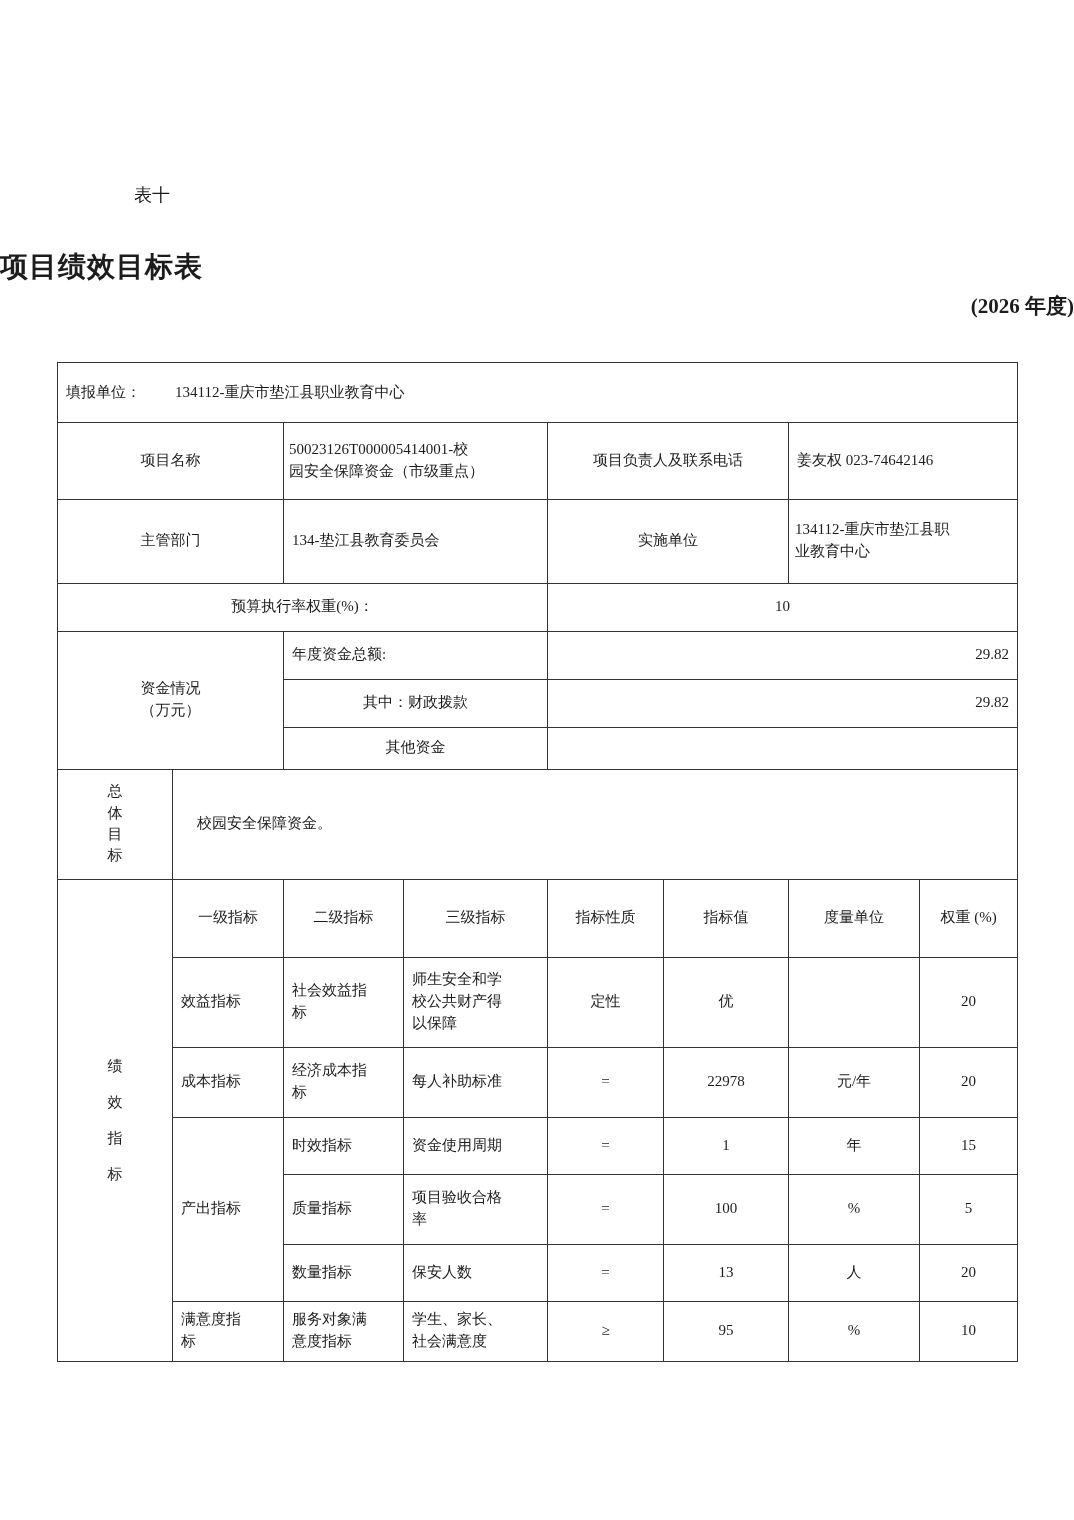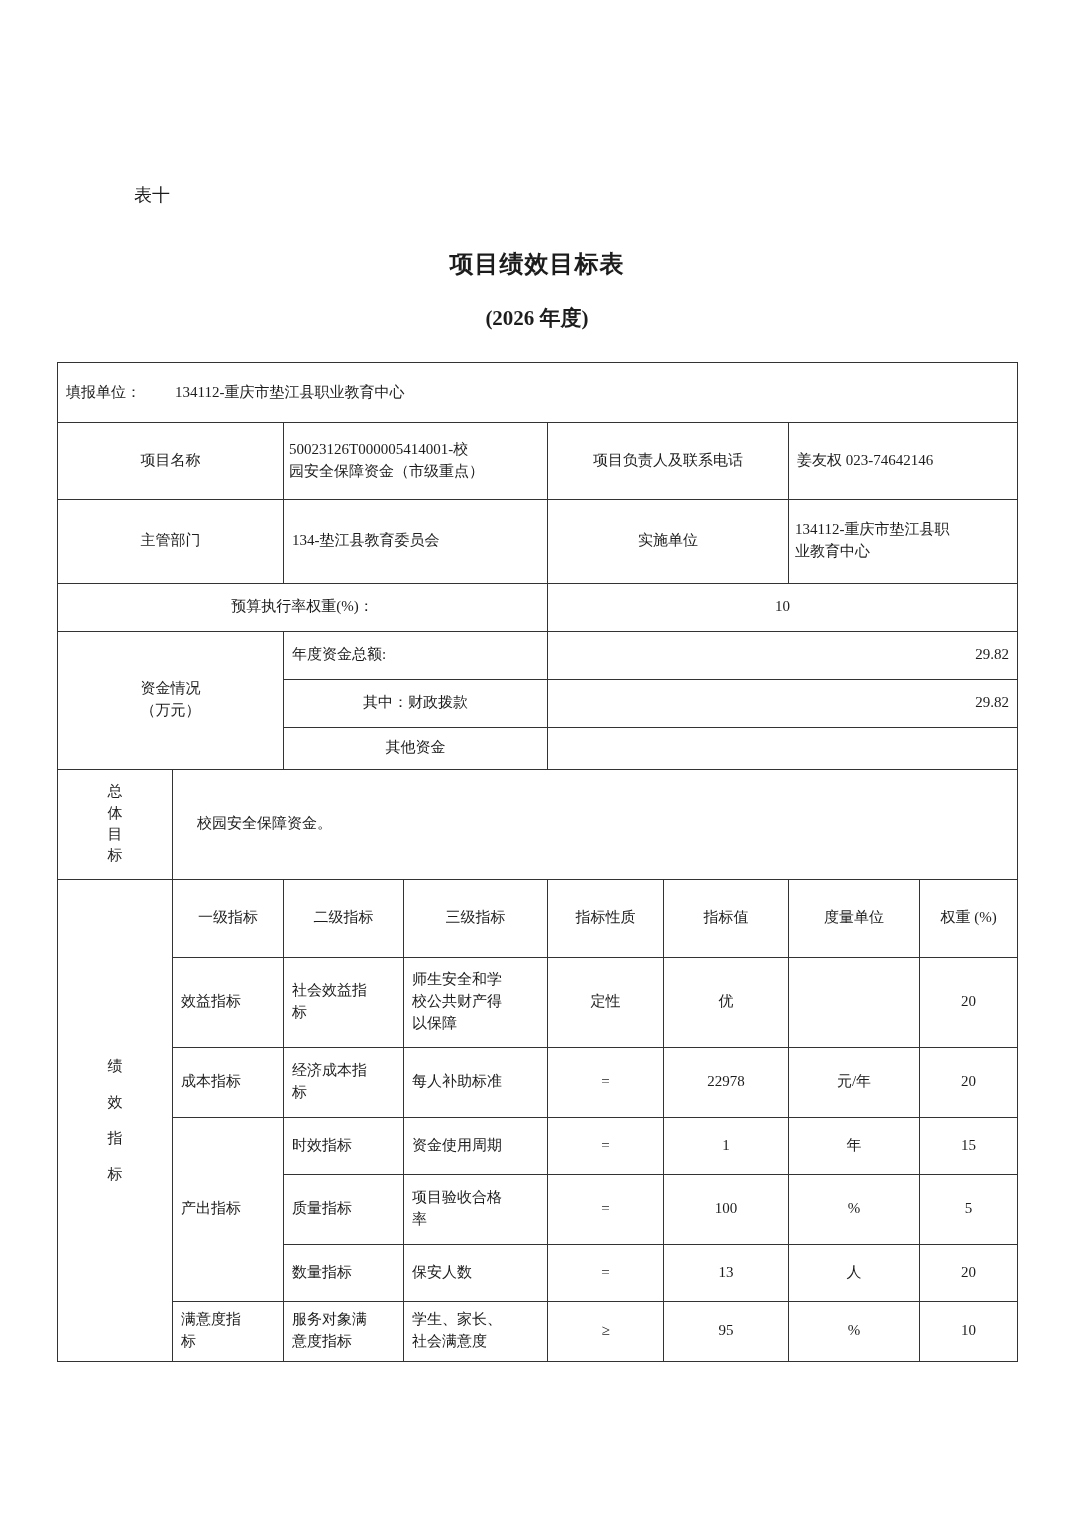--- a/index.html
+++ b/index.html
@@ -24,31 +24,30 @@
     position: absolute;
     left: 134px;
     top: 183px;
     font-size: 18px;
   }
   .doc-title {
     position: absolute;
     left: 0;
     top: 248px;
     width: 1074px;
-    text-align: center;
-    font-size: 24px;
+    font-size: 28px;
     font-weight: bold;
     letter-spacing: 1px;
   }
   .doc-subtitle {
     position: absolute;
     left: 0;
-    top: 304px;
+    top: 292px;
     width: 1074px;
-    text-align: center;
+    text-align: right;
     font-size: 21px;
     font-weight: bold;
   }
   table.main {
     position: absolute;
     left: 57px;
     top: 362px;
     border-collapse: collapse;
     table-layout: fixed;
     width: 960px;

